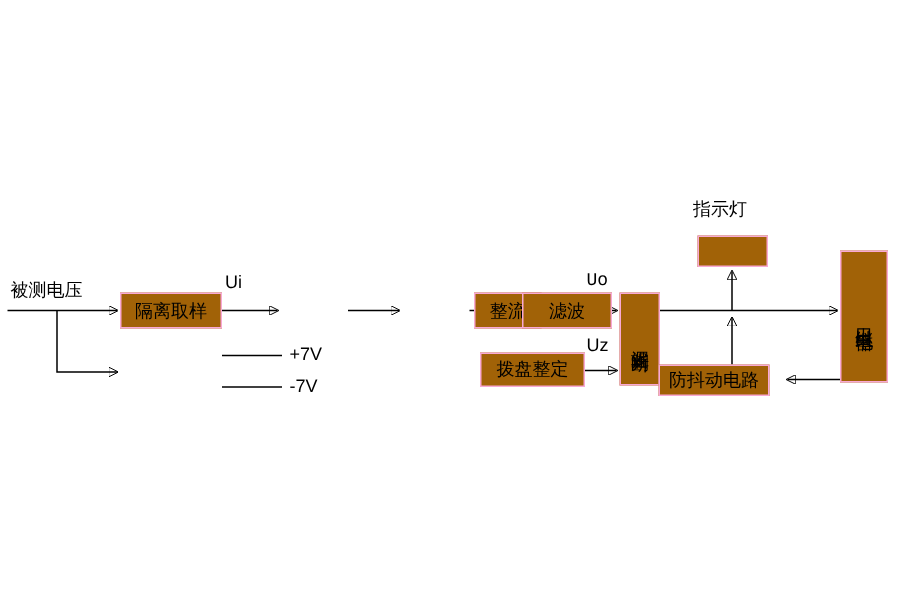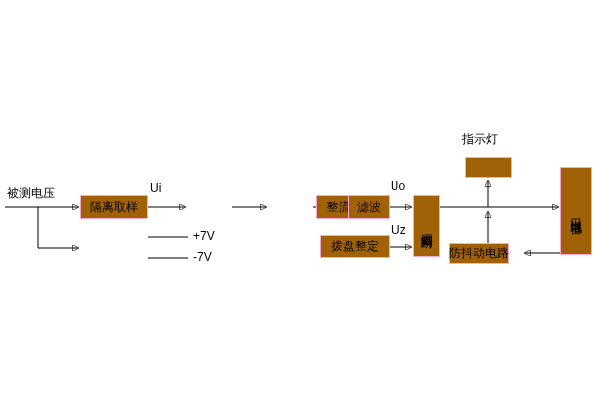--- a/index.html
+++ b/index.html
@@ -80,36 +80,36 @@
 
   <div class="lbl" style="left:7px; top:187px;">被测电压</div>
 
   <div class="box" style="left:80px; top:195px; width:68px; height:24px;">隔离取样</div>
 
   <div class="lbl" style="left:150px; top:182px;">Ui</div>
 
 
   <div class="box" style="left:268px; top:195px; width:45px; height:24px;margin-left:48px;">整流</div>
 
-  <div class="box" style="left:348px; top:195px; width:42px; height:24px;">滤波</div>
+  <div class="box" style="left:348px; top:195px; width:60px; height:24px;">滤波</div>
 
   <div class="lbl" style="left:391px; top:181px;font-family:Liberation Mono, monospace;">Uo</div>
 
   <div class="box vbox" style="left:413px; top:195px; width:27px; height:62px;">逻辑判断</div>
 
   <div class="box" style="left:320px; top:235px; width:70px; height:23px;">拨盘整定</div>
 
   <div class="lbl" style="left:391px; top:224px;">Uz</div>
 
 
   <div class="lbl" style="left:193px; top:230px;">+7V</div>
 
   <div class="lbl" style="left:193px; top:251px;">-7V</div>
 
   <div class="lbl" style="left:462px; top:133px;">指示灯</div>
 
   <div class="box" style="left:465px; top:157px; width:47px; height:21px;"></div>
 
   <div class="box vbox" style="left:560px; top:167px; width:32px; height:88px;">出口继电器</div>
 
-  <div class="box" style="left:449px; top:243px; width:60px; height:21px;">防抖动电路</div>
+  <div class="box" style="left:439px; top:243px; width:74px; height:21px;">防抖动电路</div>
 
 </div>
 
 </body></html>

